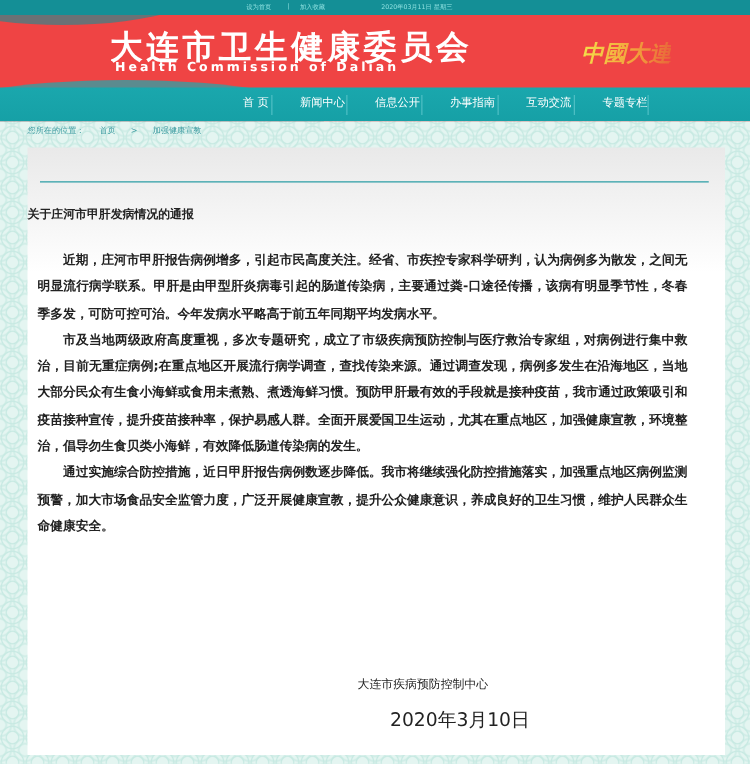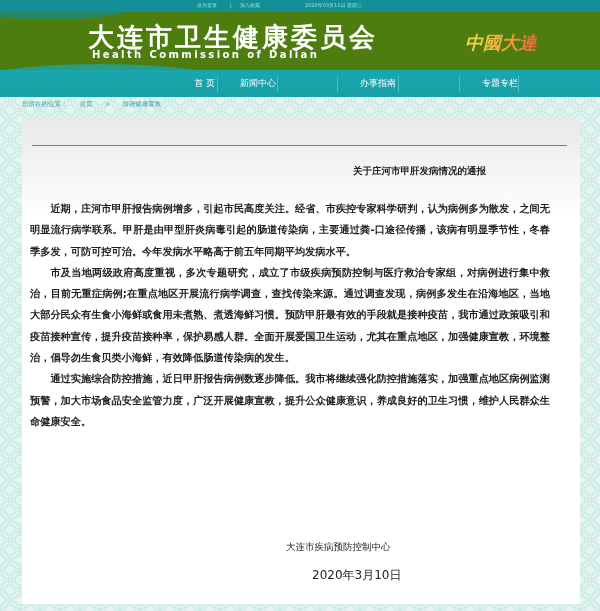--- a/index.html
+++ b/index.html
@@ -9,21 +9,21 @@
     background-color: #e4f5f1;
     background-image:
       radial-gradient(circle at 10px 10px, transparent 4px, #c6e9e2 5px, transparent 6px, transparent 8px, #c6e9e2 9px, transparent 10px),
       radial-gradient(circle at 10px 10px, transparent 4px, #c6e9e2 5px, transparent 6px, transparent 8px, #c6e9e2 9px, transparent 10px);
     background-size: 20px 20px, 20px 20px;
     background-position: 0 0, 10px 10px;
     position: relative;
   }
   .header {
     position: absolute; left: 0; top: 0; width: 600px; height: 97px;
-    background: #4d7c0f;
+    background: #ef4444;
     overflow: hidden;
     padding-left: 36px;
   }
   .header .wave1 {
     position: absolute; left: -80px; top: -60px; width: 260px; height: 80px;
     border-radius: 50%; background: #128f96; opacity: .6;
   }
   .header .wave2 {
     position: absolute; left: -60px; top: 64px; width: 320px; height: 60px;
     border-radius: 50%; background: #1ca9af; opacity: .7;
@@ -67,34 +67,34 @@
   }
   .breadcrumb span { margin-right: 10px; }
   .card {
     position: absolute; left: 22px; top: 118px; width: 558px; height: 486px;
     background: linear-gradient(#e9e9e9 0px, #f6f6f6 60px, #ffffff 100px, #ffffff 100%);
   }
   .divider {
     position: absolute; left: 10px; top: 27px; width: 535px; height: 1px; background: #2d9ea5;
   }
   .article-title {
-    position: absolute; left: 0; top: 47px; width: 464px; text-align: right;
+    position: absolute; left: 0; top: 47px; width: 464px; text-align: left;
     font-size: 9.5px; font-weight: bold; color: #222;
   }
   .article-body {
     position: absolute; left: 8px; top: 80px; width: 520px;
     font-size: 10.2px; line-height: 21.3px; color: #222; text-align: justify;
   }
   .article-body p { text-indent: 2em; font-weight: bold; }
   .signature {
     position: absolute; left: 264px; top: 423px; font-size: 9.5px; color: #222;
     white-space: nowrap;
   }
   .sig-date {
-    position: absolute; left: 290px; top: 449px; font-size: 12px; color: #222;
+    position: absolute; left: 290px; top: 449px; font-size: 15px; color: #222;
     white-space: nowrap;
   }
 </style>
 </head>
 <body>
 
 <div class="header">
   <div class="wave1"></div>
   <div class="wave2"></div>
   <div class="topbar">
@@ -105,23 +105,25 @@
   </div>
   <div class="site-title">大连市卫生健康委员会</div>
   <div class="site-subtitle">Health Commission of Dalian</div>
   <div class="logo">中國大連</div>
 
   <div class="nav">
     <div class="nav-item" style="left:165px;width:50px">首 页</div>
     <div class="nav-sep" style="left:217px"></div>
     <div class="nav-item" style="left:220px;width:56px">新闻中心</div>
     <div class="nav-sep" style="left:277px"></div>
+    <div class="nav-item" style="left:280px;width:56px">信息公开</div>
     <div class="nav-sep" style="left:337px"></div>
     <div class="nav-item" style="left:340px;width:56px">办事指南</div>
     <div class="nav-sep" style="left:398px"></div>
+    <div class="nav-item" style="left:401px;width:56px">互动交流</div>
     <div class="nav-sep" style="left:459px"></div>
     <div class="nav-item" style="left:462px;width:56px">专题专栏</div>
     <div class="nav-sep" style="left:518px"></div>
   </div>
 </div>
 
 <div class="breadcrumb">
   <span>您所在的位置：</span>
   <span>首页</span>
   <span>&gt;</span>

